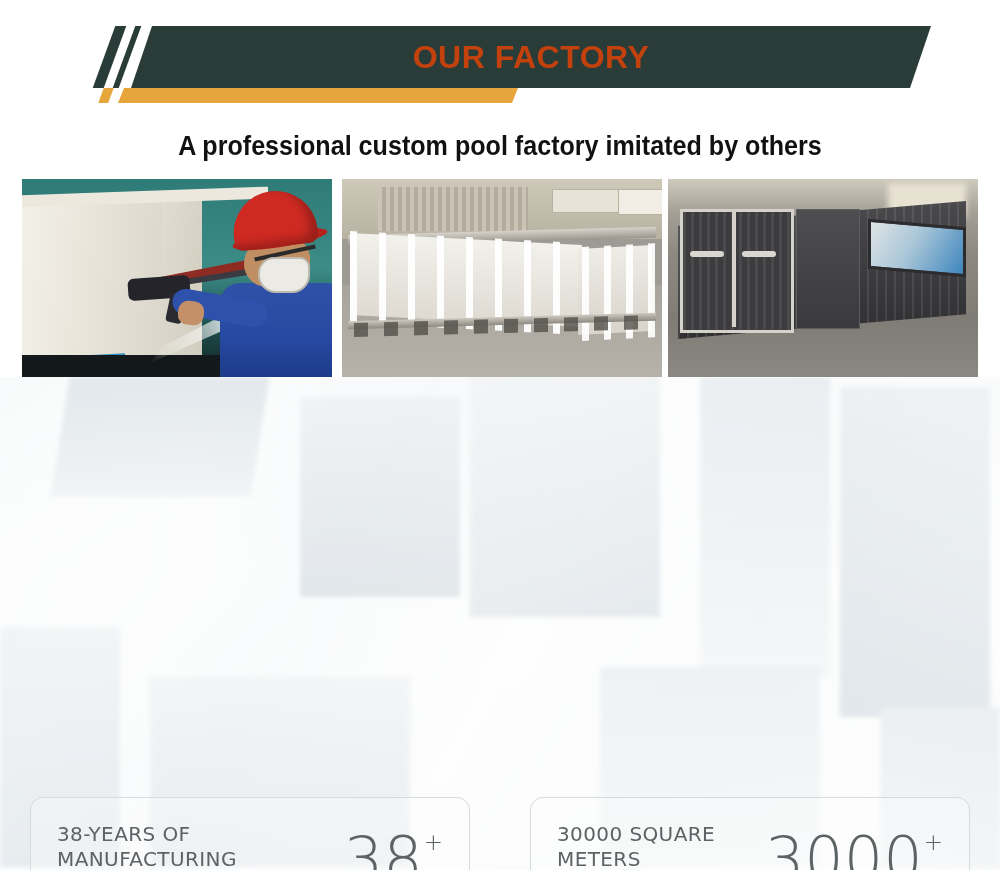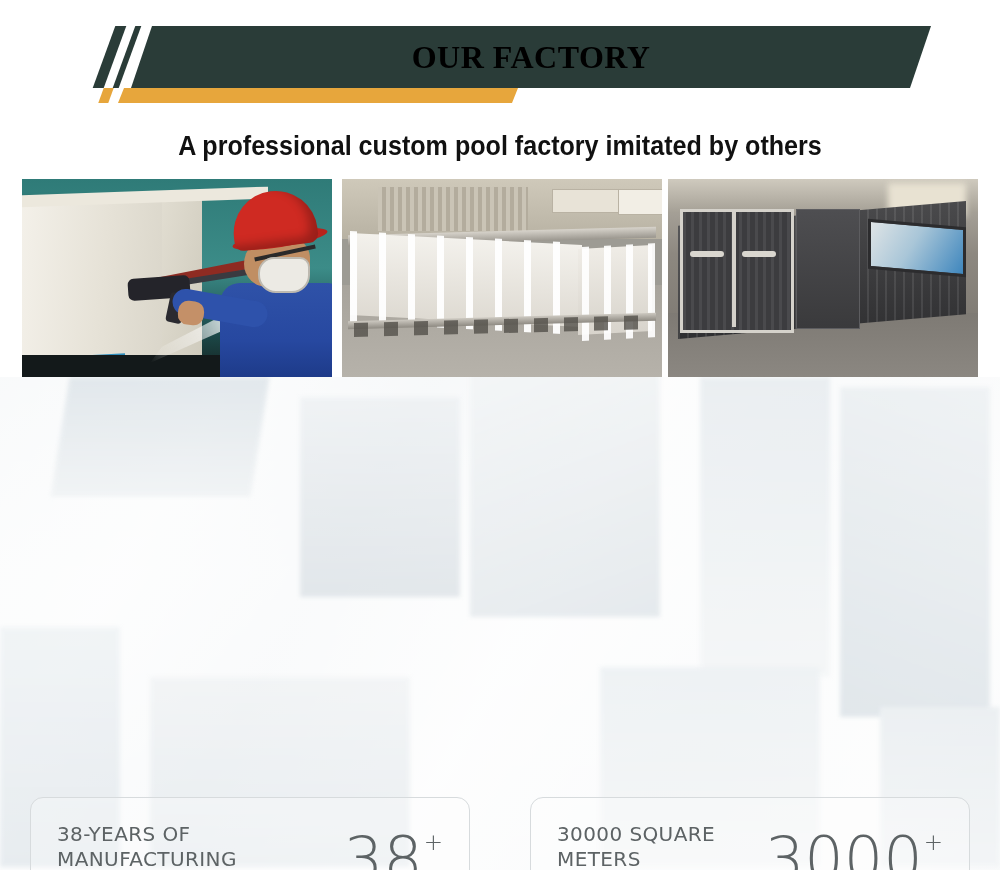--- a/index.html
+++ b/index.html
@@ -27,25 +27,25 @@
     transform:skewX(-20deg);
   }
   .banner-main{
     position:absolute;left:131px;top:26px;width:800px;height:62px;
     background:#2a3c38;
     clip-path:polygon(21px 0, 100% 0, calc(100% - 21px) 100%, 0 100%);
   }
   .banner-title{
     position:absolute;left:131px;top:26px;width:800px;height:62px;
     display:flex;align-items:center;justify-content:center;
-    color:#000000;
+    color:#c2410c;
     font-size:32px;
     font-weight:bold;
     letter-spacing:0.5px;
-    font-family:Liberation Serif, serif;
+    font-family:Liberation Sans, sans-serif;
   }
   .banner-orange-a{
     position:absolute;left:101px;top:88px;width:10px;height:15px;
     background:#e7a63c;transform:skewX(-20deg);
   }
   .banner-orange-b{
     position:absolute;left:118px;top:88px;width:400px;height:15px;
     background:#e7a63c;
     clip-path:polygon(6px 0, 100% 0, calc(100% - 6px) 100%, 0 100%);
   }

